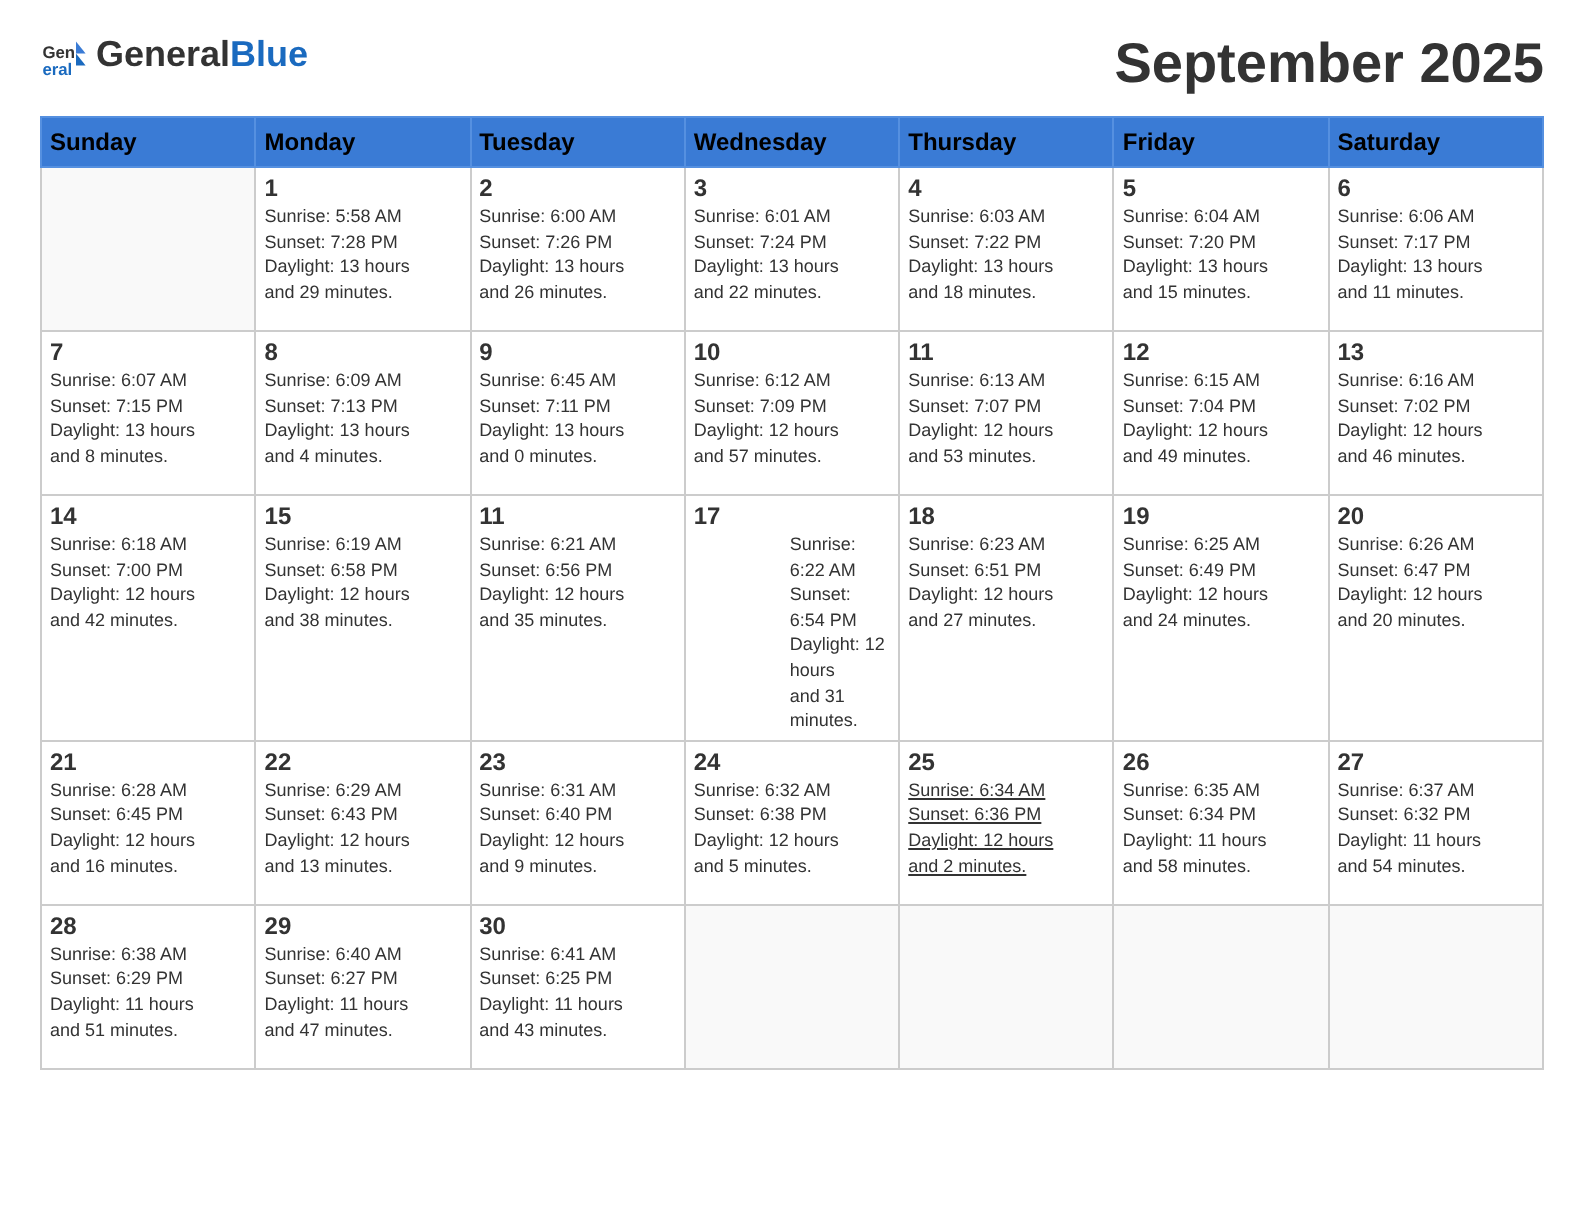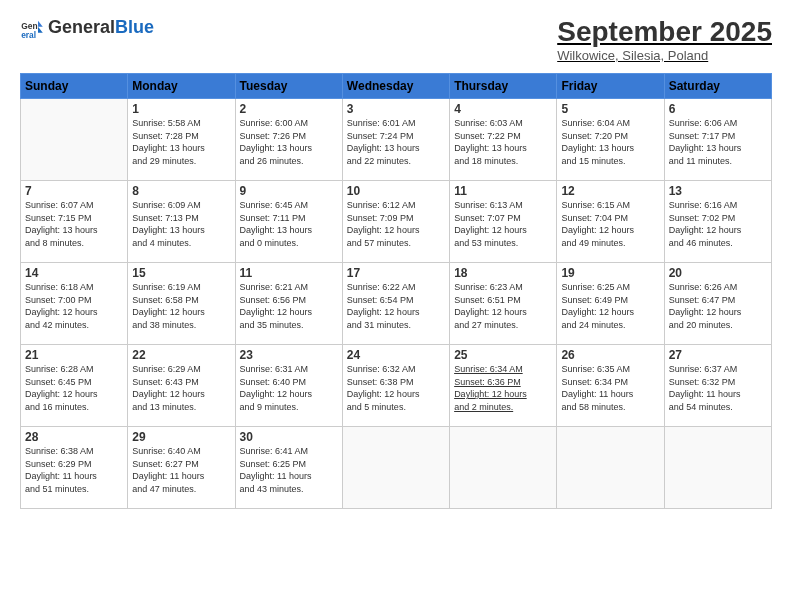--- a/index.html
+++ b/index.html
@@ -34,22 +34,21 @@
       line-height: 1.1;
     }
     .logo-text span {
       color: #1a6abf;
     }
     .logo-icon {
       width: 24px;
       height: 24px;
     }
     .title-block {
-      text-align: left;
-      text-decoration: underline;
+      text-align: center;
     }
     .month-title {
       font-size: 28px;
       font-weight: bold;
       color: #333;
     }
     .location {
       font-size: 13px;
       color: #555;
     }
@@ -104,21 +103,20 @@
         <polygon points="30,18 38,28 30,28" fill="#1a6abf"></polygon>
       </svg>
       <div>
         <div class="logo-text">
           <span style="color:#333">General</span><span style="color:#1a6abf">Blue</span>
         </div>
       </div>
     </div>
     <div class="title-block">
       <div class="month-title">September 2025</div>
-      <div class="location">Wilkowice, Silesia, Poland</div>
     </div>
   </div>
 
   <table>
     <thead>
       <tr id="weekday-header">
           <th>Sunday</th>
           <th>Monday</th>
           <th>Tuesday</th>
           <th>Wednesday</th>
@@ -241,21 +239,21 @@
           </td>
           <td>
             <span class="day-number">11</span>
             <div class="day-info" style="white-space: pre-line;">Sunrise: 6:21 AM
 Sunset: 6:56 PM
 Daylight: 12 hours
 and 35 minutes.</div>
           </td>
           <td>
             <span class="day-number">17</span>
-            <div class="day-info" style="white-space: pre-line;">Sunrise: 6:22 AM
+            <div class="day-info" style="white-space: pre-line; margin-left: 48px;">Sunrise: 6:22 AM
 Sunset: 6:54 PM
 Daylight: 12 hours
 and 31 minutes.</div>
           </td>
           <td>
             <span class="day-number">18</span>
             <div class="day-info" style="white-space: pre-line;">Sunrise: 6:23 AM
 Sunset: 6:51 PM
 Daylight: 12 hours
 and 27 minutes.</div>

